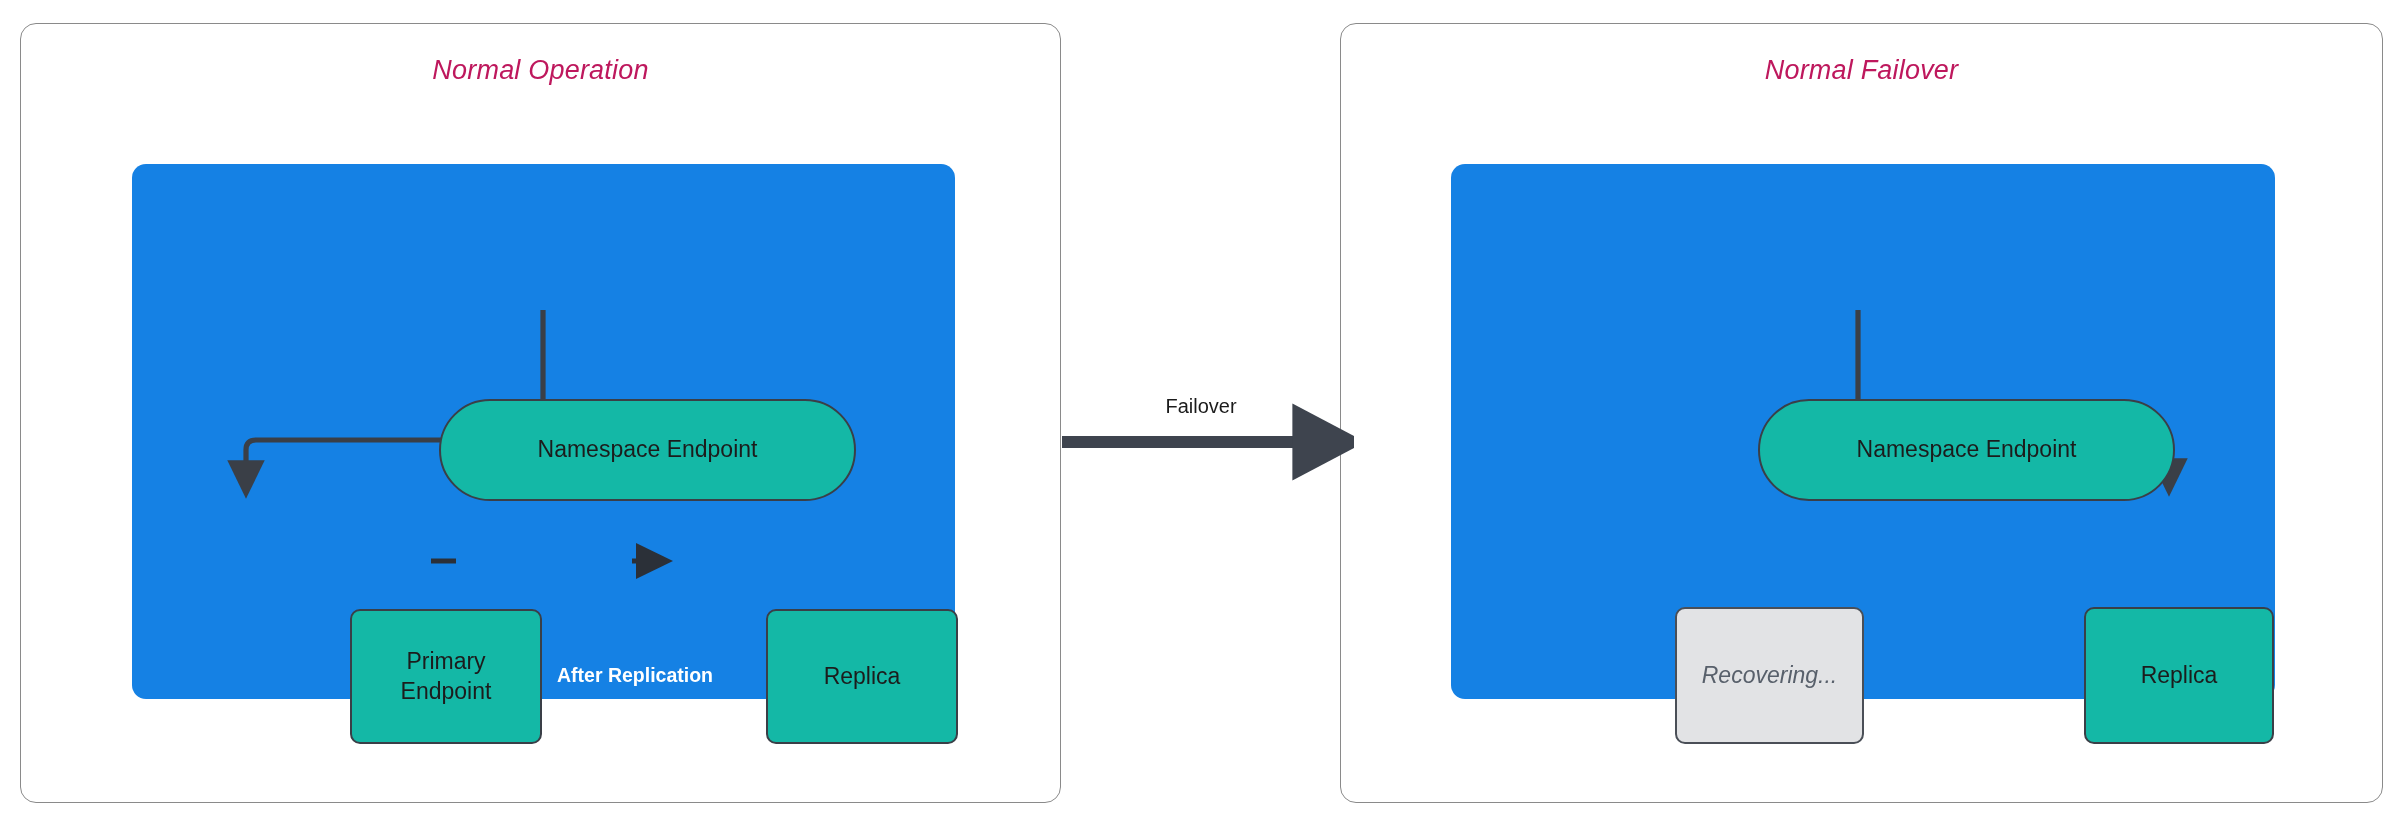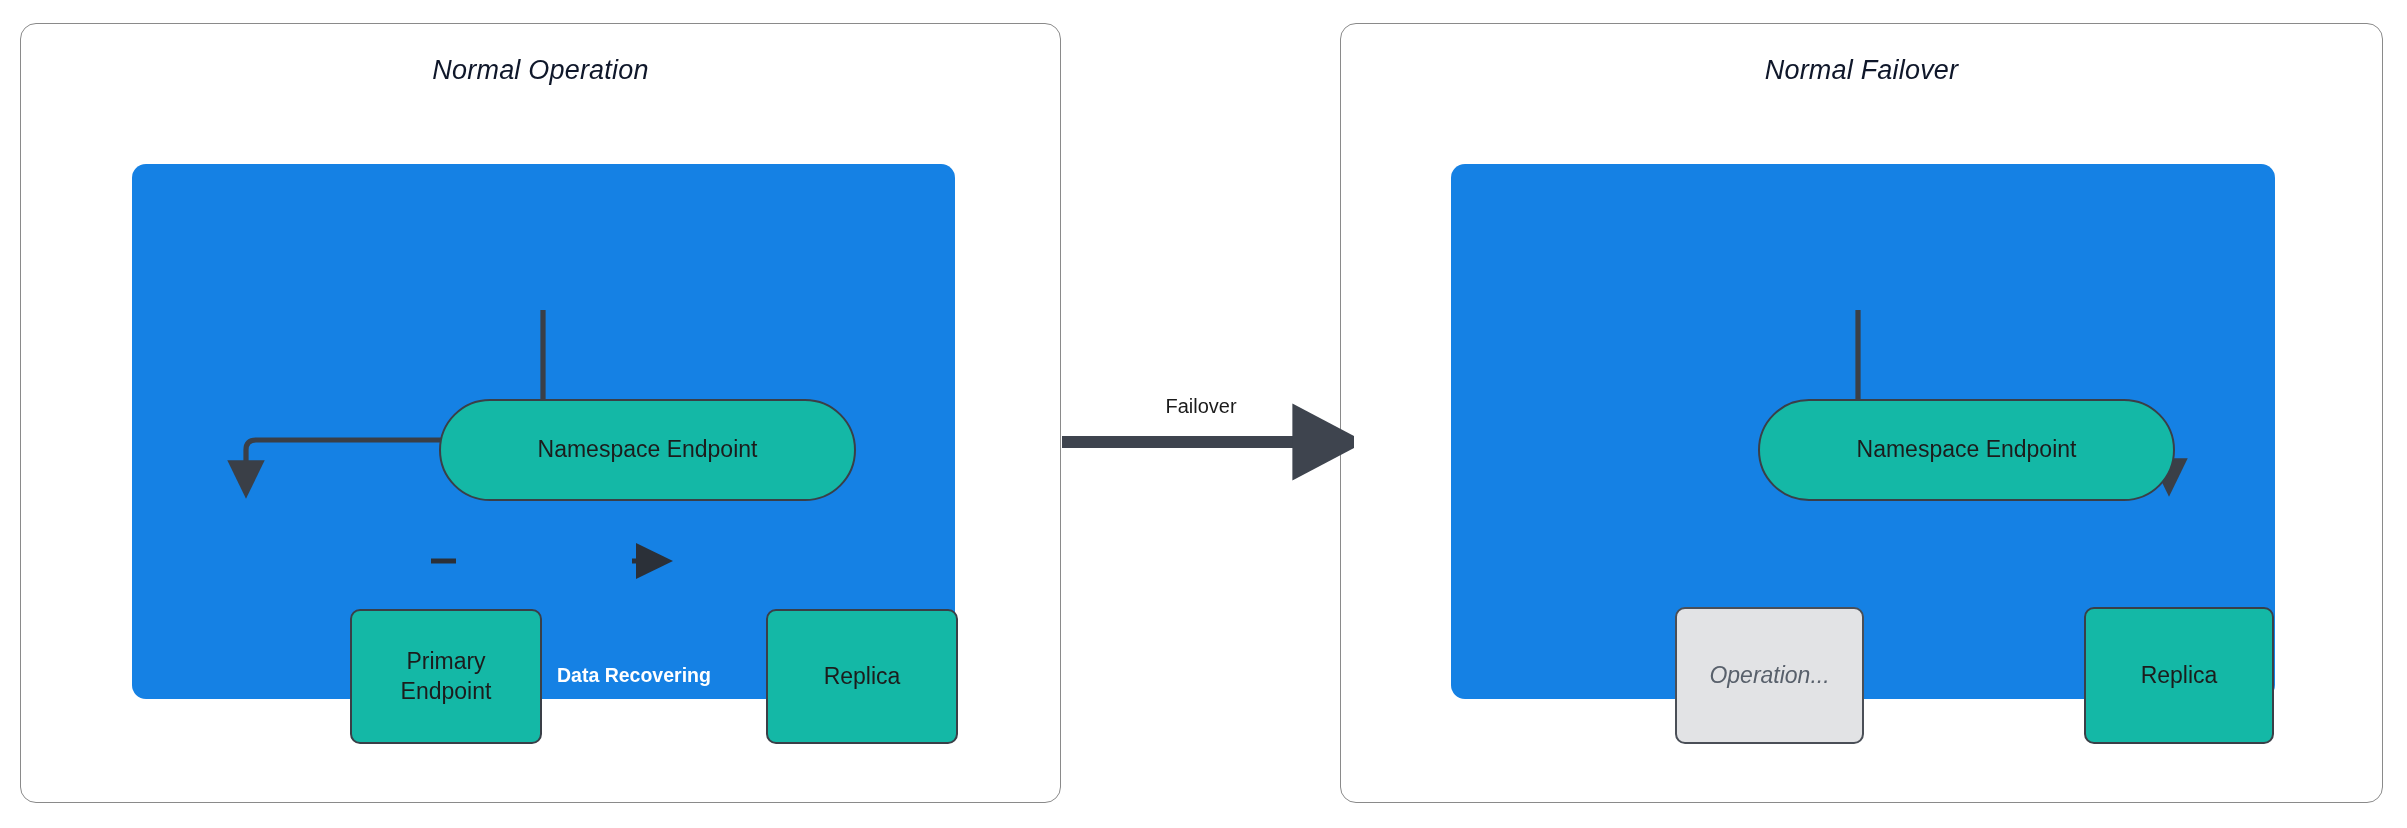--- a/index.html
+++ b/index.html
@@ -32,21 +32,21 @@
   #panel-normal  { left: 20px;   top: 23px; width: 1041px; height: 780px; }
   #panel-failover{ left: 1340px; top: 23px; width: 1043px; height: 780px; }
 
   .panel-title {
     position: absolute;
     left: 0; right: 0;
     top: 31px;
     text-align: center;
     font-style: italic;
     font-size: 27px;
-    color: #0f172a;
+    color: #be185d;
     letter-spacing: 0.2px;
     white-space: nowrap;
   }
 
   
   .group-box {
     position: absolute;
     background: #1581e4;
     border-radius: 14px;
   }
@@ -151,21 +151,21 @@
       <svg class="conn" viewBox="0 0 823 535" preserveAspectRatio="none">
         <defs>
           <marker id="arrowD" markerWidth="9" markerHeight="9" refX="3.4" refY="4.2" orient="auto" markerUnits="strokeWidth">
             <path d="M0.6,0.6 L8.0,4.2 L0.6,7.8 Z" fill="#2b3038"></path>
           </marker>
         </defs>
         <line x1="299" y1="397" x2="324" y2="397" stroke="#2b3038" stroke-width="5"></line>
         <line x1="500" y1="397" x2="518" y2="397" stroke="#2b3038" stroke-width="5" marker-end="url(#arrowD)"></line>
       </svg>
 
-      <div class="edge-label" id="label-data-replication">Data Recovering</div>
+      <div class="edge-label" id="label-data-replication">After Replication</div>
 
       <div class="node pill" id="node-endpoint-normal">
         <span>Namespace Endpoint</span>
       </div>
 
       <div class="node rect" id="node-primary">
         <span>
           <span>Primary</span><br>
           <span>Endpoint</span>
         </span>
@@ -203,21 +203,21 @@
           </marker>
         </defs>
         <path d="M 407,146 L 407,266 Q 407,276 417,276 L 708,276 Q 718,276 718,286 L 718,313" fill="none" stroke="#3a3f47" stroke-width="5.2" stroke-linecap="butt" stroke-linejoin="round" marker-end="url(#arrowR)"></path>
       </svg>
 
       <div class="node pill" id="node-endpoint-failover">
         <span>Namespace Endpoint</span>
       </div>
 
       <div class="node rect dim" id="node-recovering">
-        <span>Operation...</span>
+        <span>Recovering...</span>
       </div>
 
       <div class="node rect" id="node-replica-failover">
         <span>Replica</span>
       </div>
 
     </div>
   </div>
 
 </div>

